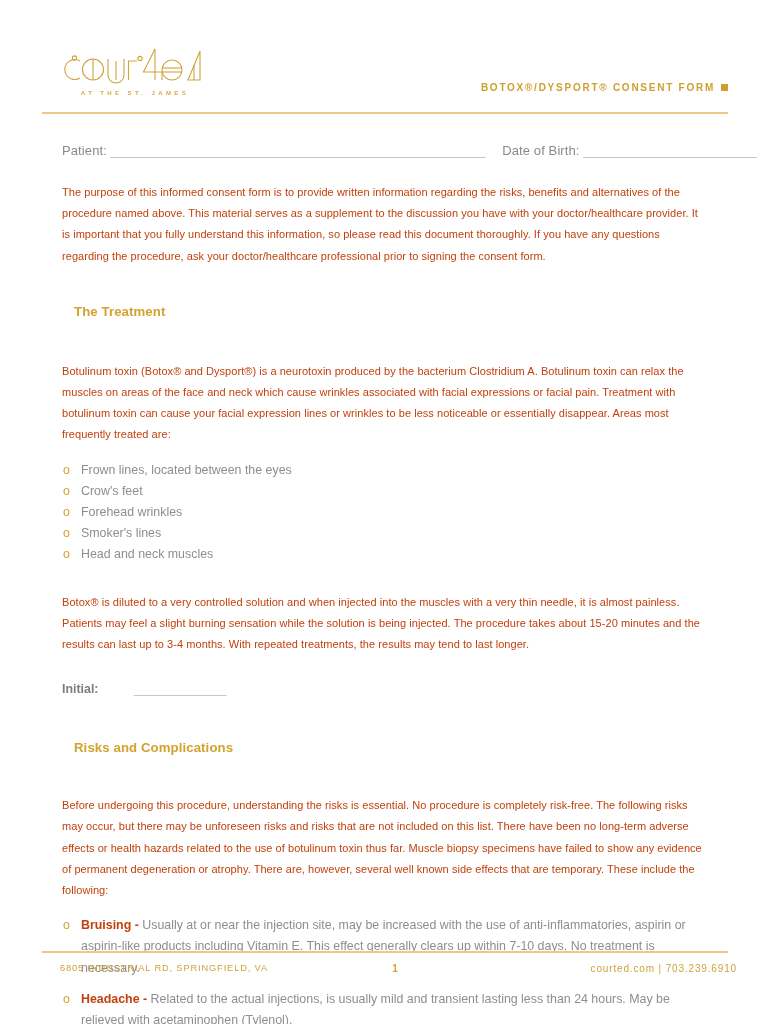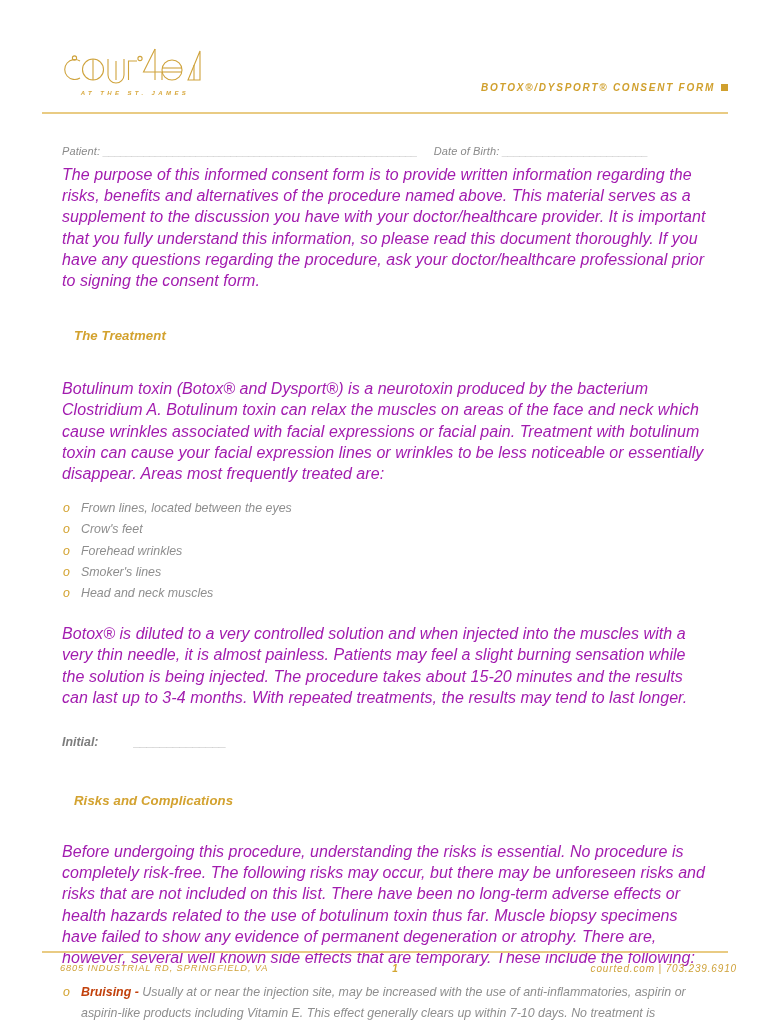--- a/index.html
+++ b/index.html
@@ -12,21 +12,20 @@
     background: #ffffff;
     font-family: "Liberation Sans", sans-serif;
     -webkit-font-smoothing: antialiased;
     overflow: hidden;
   }
   .page {
     position: relative;
     width: 748px;
     height: 1024px;
     box-sizing: border-box;
-    font-style: italic;
   }
 
   
   .header {
     position: absolute;
     left: 0;
     top: 0;
     width: 770px;
     height: 118px;
   }
@@ -88,36 +87,37 @@
   }
 
   
   .content {
     position: absolute;
     left: 62px;
     top: 142px;
     width: 646px;
   }
   .fill-line {
-    font-size: 11px;
+    font-size: 13px;
     color: #8e8e8e;
     letter-spacing: 0.1px;
     white-space: nowrap;
-    margin-bottom: 4px;
+    margin-bottom: 22px;
     line-height: 18px;
+    text-align: right;
   }
   .fill-line .label { color: #8a8a8a; }
   .fill-line .blank { color: #b9b9b9; letter-spacing: -0.3px; }
   .fill-line .gap { display: inline-block; width: 10px; }
 
   p.body {
-    font-size: 16px;
+    font-size: 11px;
     line-height: 21.2px;
-    color: #a21caf;
-    margin: 1px 0 0 0;
+    color: #c2410c;
+    margin: 8px 0 0 0;
     letter-spacing: 0.05px;
   }
   .spacer-14 { height: 14px; }
   .spacer-18 { height: 18px; }
   .spacer-20 { height: 20px; }
   .spacer-24 { height: 24px; }
   .spacer-28 { height: 28px; }
 
   h2.section {
     font-size: 13.2px;

